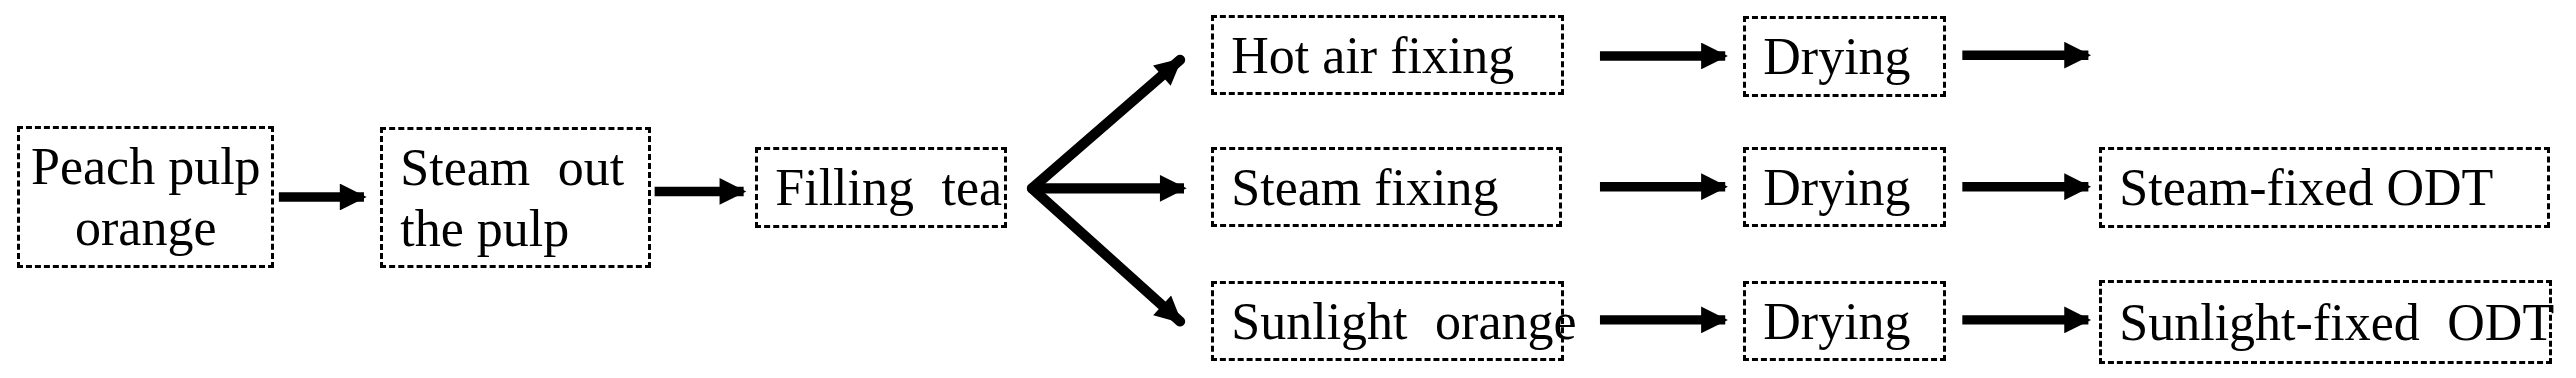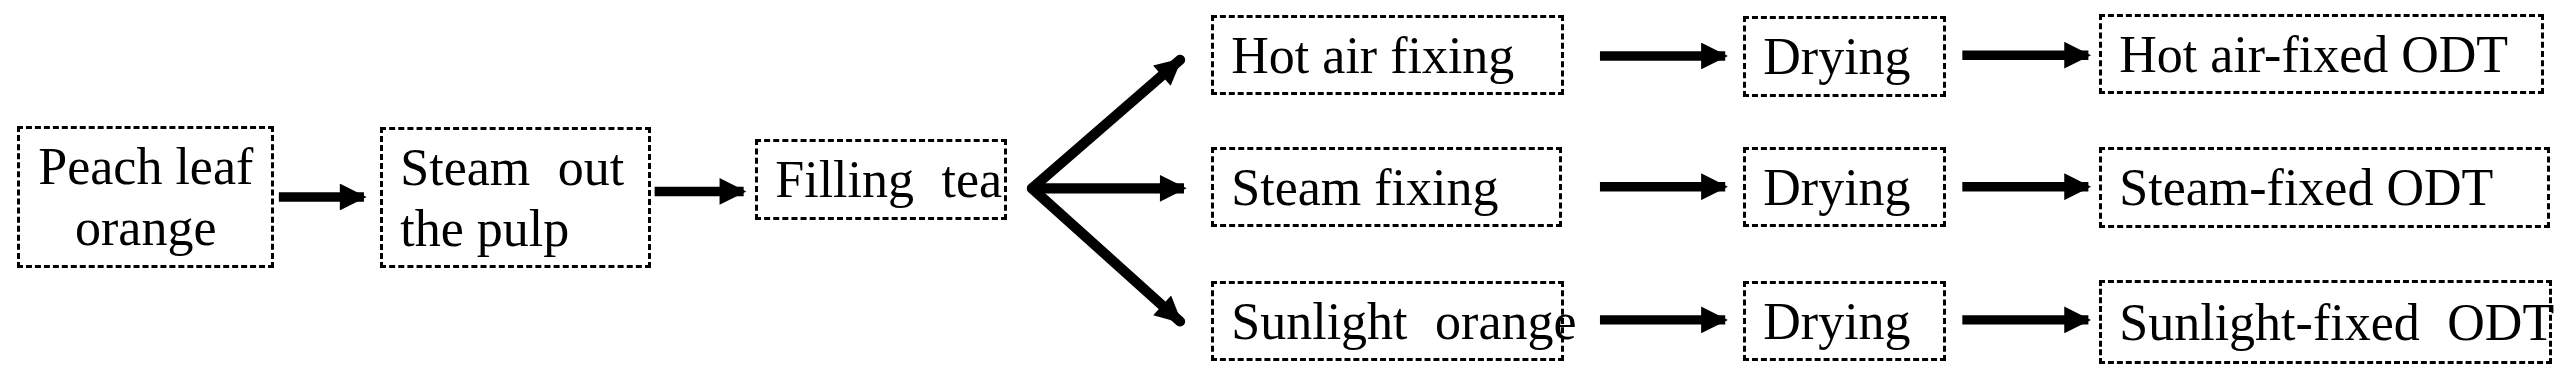--- a/index.html
+++ b/index.html
@@ -35,21 +35,21 @@
     line-height: 61px;
     white-space: nowrap;
   }
   .box.center { align-items: center; text-align: center; }
   .box.left   { align-items: flex-start; padding-left: 17.3px; text-align: left; }
   .wide { word-spacing: 0.28em; }
 
   
   .b-peach    { left: 17.3px;   top: 126px; width: 257px; height: 142px; }
   .b-hollow   { left: 380px;  top: 127px; width: 271px; height: 141px; }
-  .b-filling  { left: 755px;  top: 139px; width: 252px; height: 81px; }
+  .b-filling  { left: 755px;  top: 147px; width: 252px; height: 81px; }
   .b-hotair   { left: 1211px; top: 15px;  width: 353px; height: 80px; }
   .b-steam    { left: 1211px; top: 147px; width: 351px; height: 80px; }
   .b-sunlight { left: 1211px; top: 281px; width: 353px; height: 80px; }
   .b-drying1  { left: 1743px; top: 15.8px;  width: 203px; height: 81px; }
   .b-drying2  { left: 1743px; top: 147px; width: 203px; height: 80px; }
   .b-drying3  { left: 1743px; top: 281px; width: 203px; height: 80px; }
   .b-odt1     { left: 2099px; top: 14px;  width: 445px; height: 80px; }
   .b-odt2     { left: 2099px; top: 147px; width: 451px; height: 81px; }
   .b-odt3     { left: 2099px; top: 280px; width: 453px; height: 84px; }
 </style>
@@ -76,21 +76,21 @@
     <line class="shaft" x1="2491" y1="70" x2="2651" y2="70" stroke-width="12" marker-end="url(#ah)"></line>
 
     <line class="shaft" x1="2031" y1="237" x2="2190" y2="237" stroke-width="12" marker-end="url(#ah)"></line>
     <line class="shaft" x1="2491" y1="237" x2="2651" y2="237" stroke-width="12" marker-end="url(#ah)"></line>
 
     <line class="shaft" x1="2031" y1="406" x2="2190" y2="406" stroke-width="12" marker-end="url(#ah)"></line>
     <line class="shaft" x1="2491" y1="406" x2="2651" y2="406" stroke-width="12" marker-end="url(#ah)"></line>
   </svg>
 
   <div class="box center b-peach">
-    <span>Peach leaf</span>
+    <span>Peach pulp</span>
     <span>orange</span>
   </div>
 
   <div class="box left b-hollow">
     <span class="wide">Steam out</span>
     <span>the pulp</span>
   </div>
 
   <div class="box left b-filling">
     <span class="wide">Filling tea</span>
@@ -113,23 +113,20 @@
   </div>
 
   <div class="box left b-drying2">
     <span>Drying</span>
   </div>
 
   <div class="box left b-drying3">
     <span>Drying</span>
   </div>
 
-  <div class="box left b-odt1">
-    <span>Hot air-fixed ODT</span>
-  </div>
 
   <div class="box left b-odt3">
     <span class="wide">Sunlight-fixed ODT</span>
   </div>
 
   <div class="box left b-odt2">
     <span>Steam-fixed ODT</span>
   </div>
 
 </div>

